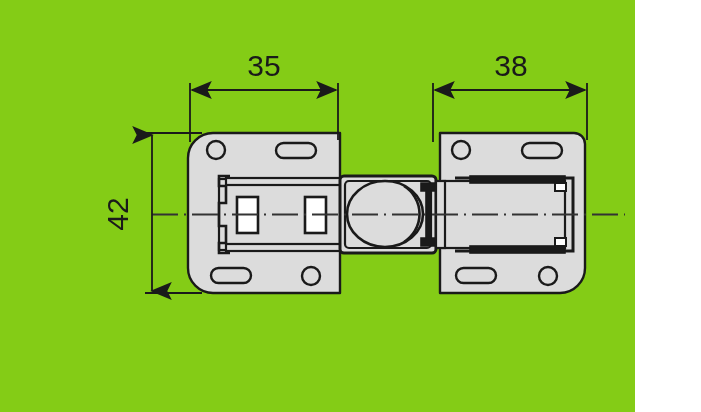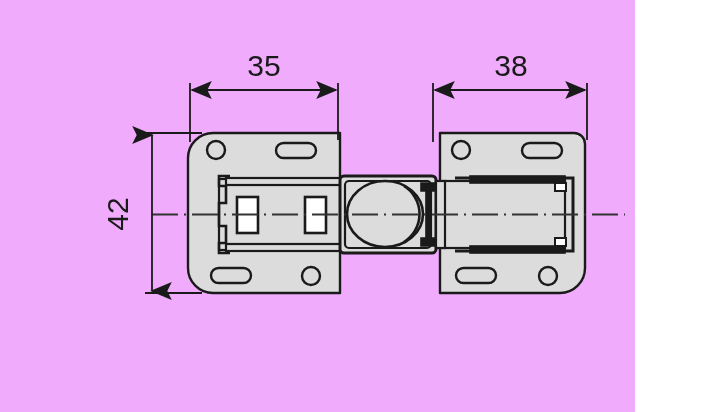--- a/index.html
+++ b/index.html
@@ -11,21 +11,21 @@
   body {
     width: 701px;
     height: 412px;
     overflow: hidden;
     font-family: "Liberation Sans", sans-serif;
   }
   #drawing-root {
     position: relative;
     width: 635px;
     height: 412px;
-    background: #f0abfc;
+    background: #84cc16;
   }
   svg#technical-drawing {
     display: block;
     width: 701px;
     height: 412px;
   }
   .dim-text {
     font-family: "Liberation Sans", sans-serif;
     font-size: 30px;
     fill: #1a1a1a;

